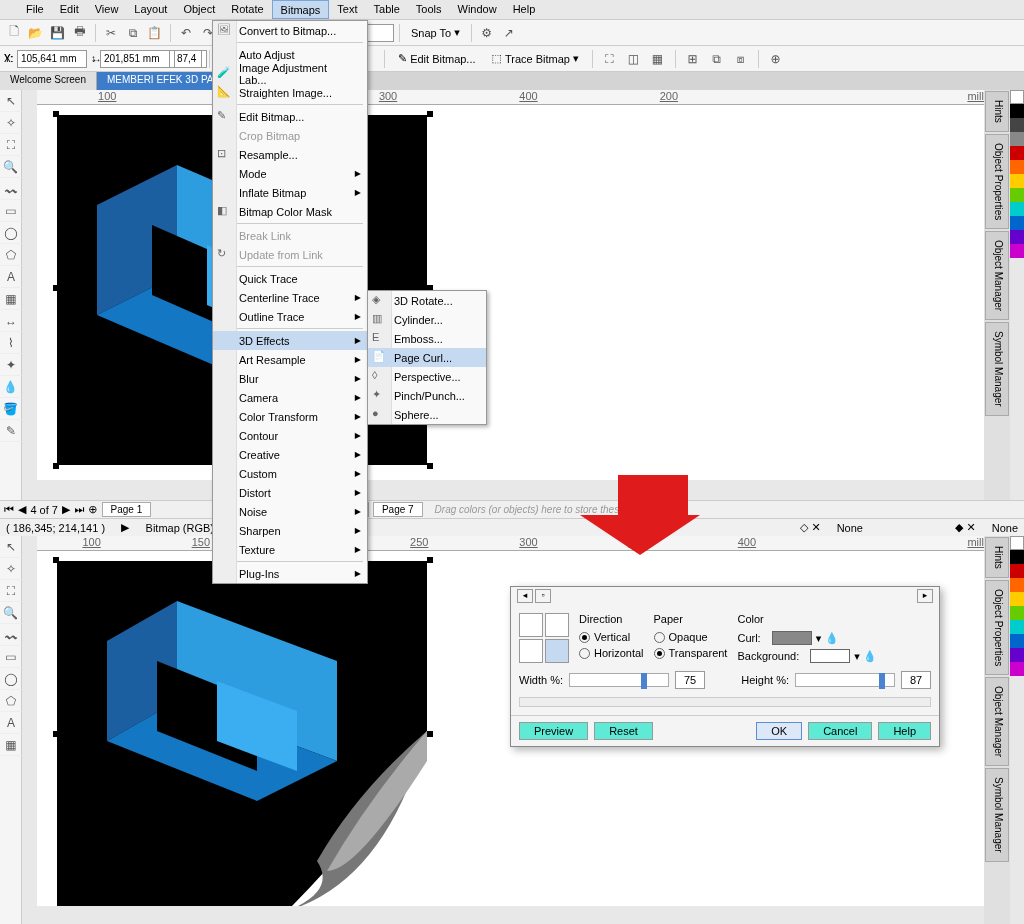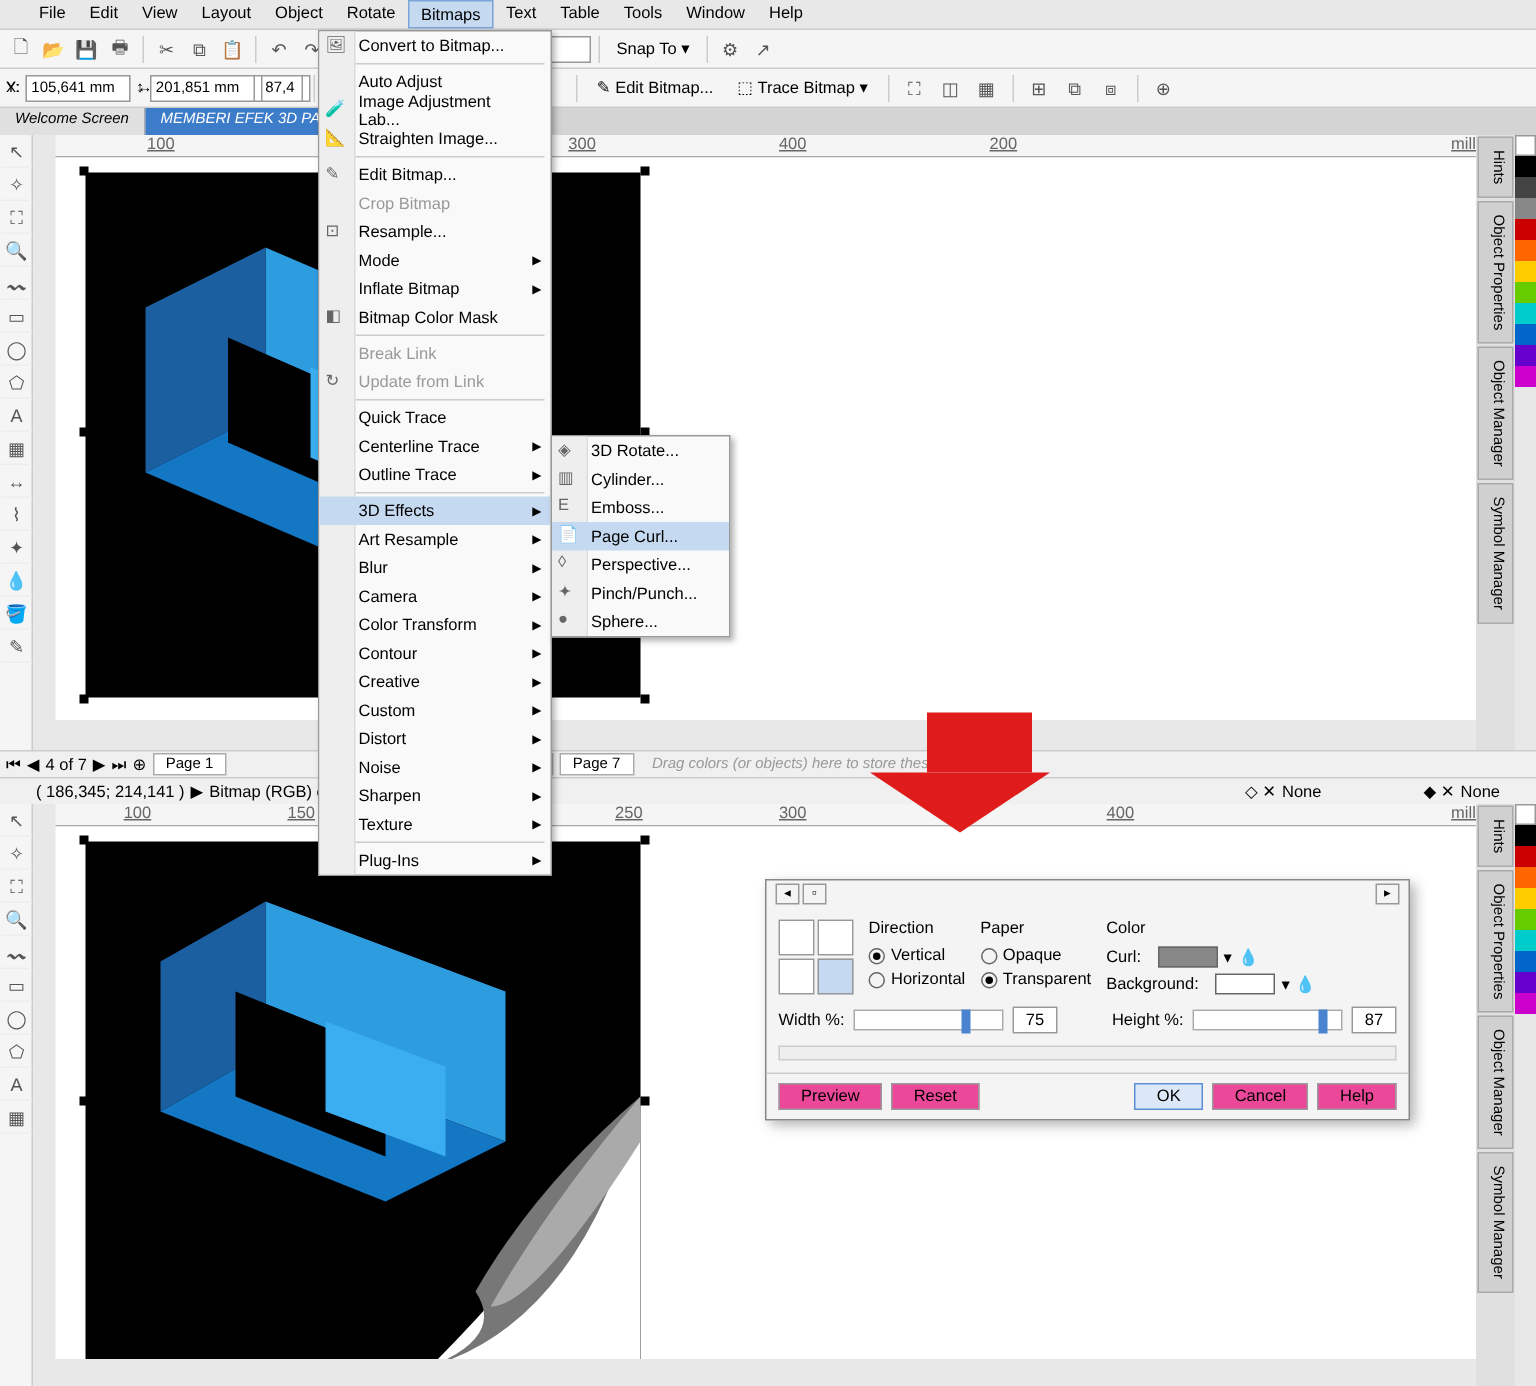--- a/index.html
+++ b/index.html
@@ -7,21 +7,21 @@
 .menubar { background: #e8e8e8; display: flex; height: 20px; border-bottom: 1px solid #ccc; padding-left: 18px; }
 .menubar span { padding: 3px 8px; cursor: default; }
 .menubar span.active { background: #c5d9f1; border: 1px solid #7aa5d6; }
 .toolbar { background: #f5f5f5; display: flex; align-items: center; height: 26px; border-bottom: 1px solid #ccc; padding: 0 4px; gap: 2px; }
 .tb-icon { width: 20px; height: 20px; border: 1px solid transparent; display: inline-flex; align-items: center; justify-content: center; font-size: 12px; color: #555; }
 .tb-sep { width: 1px; height: 18px; background: #ccc; margin: 0 3px; }
 .tb-btn { padding: 2px 6px; display: inline-flex; align-items: center; gap: 3px; }
 .coord-bar { background: #f5f5f5; display: flex; align-items: center; height: 26px; border-bottom: 1px solid #ccc; padding: 0 4px; gap: 4px; }
 .coord-input { width: 70px; height: 18px; border: 1px solid #999; padding: 0 3px; font-size: 10px; }
 .small-input { width: 28px; height: 18px; border: 1px solid #999; padding: 0 2px; font-size: 10px; }
-.tabs { background: #d4d4d4; display: flex; height: 18px; font-style: italic; }
+.tabs { background: #d4d4d4; display: flex; height: 18px; }
 .tab { padding: 2px 10px; font-size: 10px; background: #e0e0e0; border-right: 1px solid #aaa; }
 .tab.active { background: #3d7cc9; color: #fff; }
 .toolbox { position: absolute; left: 0; top: 0; width: 22px; background: #f5f5f5; border-right: 1px solid #ccc; display: flex; flex-direction: column; }
 .toolbox .tb-icon { height: 22px; width: 22px; border-bottom: 1px solid #eee; }
 .ruler-h { position: absolute; left: 22px; right: 0; top: 0; height: 15px; background: #f5f5f5; border-bottom: 1px solid #aaa; font-size: 8px; color: #666; display: flex; }
 .ruler-h span { flex: 1; text-align: center; text-decoration: underline; }
 .canvas-area { position: absolute; left: 37px; top: 15px; right: 26px; bottom: 20px; background: #fff; overflow: hidden; }
 .side-tabs { position: absolute; right: 0; top: 0; width: 26px; background: #e0e0e0; display: flex; flex-direction: column; }
 .side-tab { writing-mode: vertical-rl; padding: 8px 4px; font-size: 10px; background: #d0d0d0; border: 1px solid #aaa; margin: 1px; }
 .color-strip { position: absolute; right: 0; top: 0; width: 14px; display: flex; flex-direction: column; }
@@ -34,21 +34,21 @@
 .menu-item .arrow { position: absolute; right: 6px; font-size: 8px; }
 .menu-hr { height: 1px; background: #ccc; margin: 2px 4px; }
 .menu-icon-col { position: absolute; left: 0; top: 0; bottom: 0; width: 24px; background: #eee; border-right: 1px solid #ddd; }
 .menu-item .m-icon { position: absolute; left: 4px; width: 16px; height: 16px; font-size: 11px; color: #666; }
 
 .submenu { position: absolute; left: 367px; top: 290px; width: 120px; background: #f9f9f9; border: 1px solid #999; box-shadow: 2px 2px 4px rgba(0,0,0,.3); z-index: 101; }
 
 .page-nav { background: #f0f0f0; height: 18px; display: flex; align-items: center; padding: 0 4px; gap: 4px; font-size: 10px; border-top: 1px solid #ccc; }
 .page-tab { padding: 1px 8px; background: #fff; border: 1px solid #aaa; font-size: 10px; }
 .color-drop { font-size: 10px; font-style: italic; color: #999; padding: 2px 8px; }
-.status { background: #f0f0f0; height: 18px; display: flex; align-items: center; padding: 0 24px; font-size: 10px; gap: 4px; border-top: 1px solid #ccc; }
+.status { background: #f0f0f0; height: 18px; display: flex; align-items: center; padding: 0 6px; font-size: 10px; gap: 16px; border-top: 1px solid #ccc; }
 
 
 .artwork { position: absolute; background: #000; }
 .handle { position: absolute; width: 6px; height: 6px; background: #000; }
 
 
 .red-arrow { position: absolute; left: 605px; top: 475px; z-index: 50; }
 .red-arrow .stem { width: 70px; height: 40px; background: #e01b1b; margin: 0 auto; }
 .red-arrow .head { width: 0; height: 0; border-left: 60px solid transparent; border-right: 60px solid transparent; border-top: 40px solid #e01b1b; margin-left: -25px; }
 
@@ -67,21 +67,21 @@
 .corner-btn.sel { background: #c5d9f1; }
 .radio-row { display: flex; align-items: center; gap: 4px; font-size: 11px; }
 .radio { width: 11px; height: 11px; border: 1px solid #666; border-radius: 50%; display: inline-flex; align-items: center; justify-content: center; }
 .radio.checked::after { content: ''; width: 5px; height: 5px; background: #000; border-radius: 50%; }
 .color-swatch { width: 40px; height: 14px; border: 1px solid #666; }
 .slider-row { display: flex; align-items: center; gap: 6px; font-size: 11px; }
 .slider { width: 100px; height: 14px; background: #fff; border: 1px solid #aaa; position: relative; }
 .slider-thumb { position: absolute; top: -1px; width: 6px; height: 16px; background: #4a84d0; }
 .spin-input { width: 30px; height: 18px; border: 1px solid #999; text-align: center; }
 .dlg-btns { display: flex; justify-content: space-between; padding: 6px 8px; border-top: 1px solid #ccc; }
-.btn { padding: 2px 14px; border: 1px solid #999; background: #ec4899; font-size: 11px; }
+.btn { padding: 2px 14px; border: 1px solid #999; background: #5eead4; font-size: 11px; }
 .btn.primary { background: #dce8f7; border-color: #5a8fd6; }
 
 .ws-container { position: relative; height: 410px; }
 .ws-container2 { position: relative; height: 390px; }
 </style>
 </head>
 <body>
 
 <div class="menubar">
   <span>File</span>

